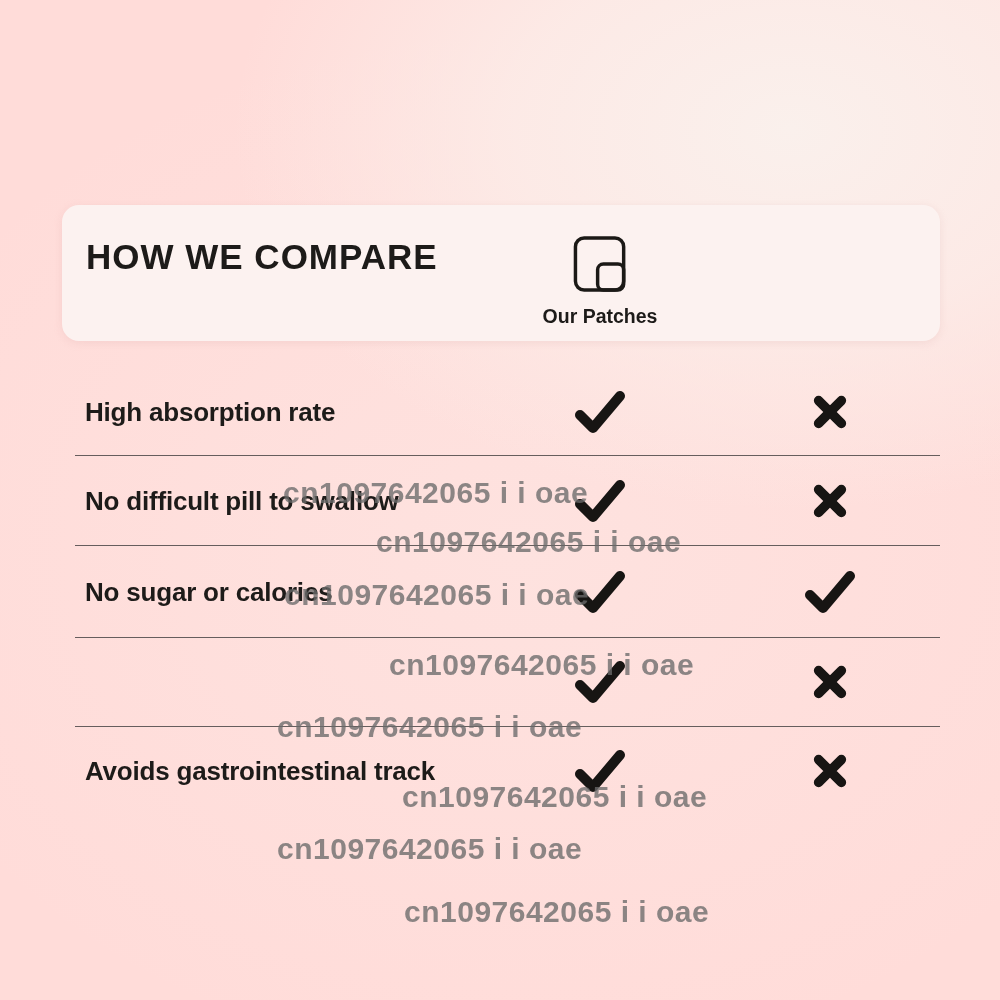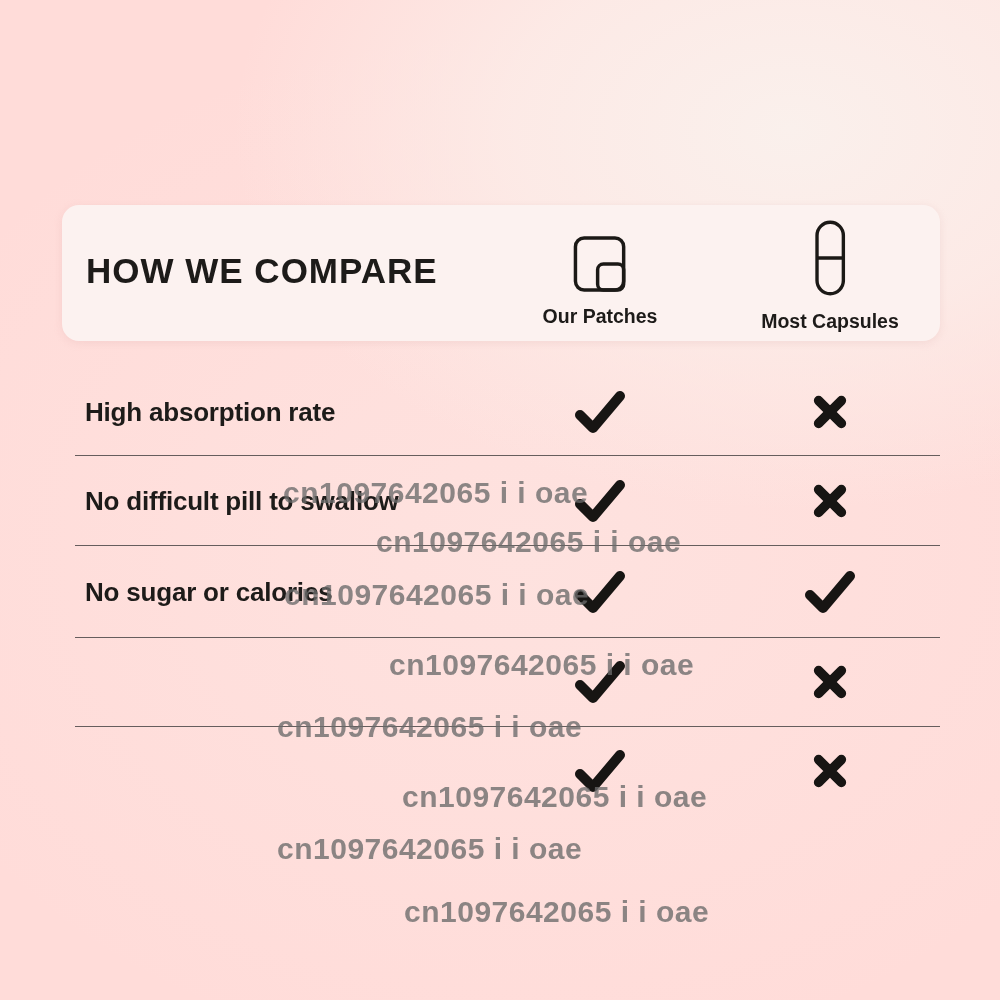--- a/index.html
+++ b/index.html
@@ -21,21 +21,21 @@
   .header-card {
     position: absolute;
     left: 62px; top: 205px;
     width: 878px; height: 136px;
     background: #fcf2f0;
     border-radius: 17px;
     box-shadow: 0 2px 8px rgba(205,150,150,0.18);
   }
   .title {
     position: absolute;
-    left: 24px; top: 46px;
+    left: 24px; top: 32px;
     font-size: 35px;
     font-weight: 800;
     letter-spacing: 1px;
     color: #1d1b19;
     white-space: nowrap;
   }
   .col-head {
     position: absolute;
     display: flex;
     flex-direction: column;
@@ -123,29 +123,20 @@
     <div class="col-head col-patches">
       <span>
         <svg width="54" height="58" viewBox="0 0 56 60">
           <rect class="icon-stroke" x="3" y="3" width="50" height="54" rx="9" stroke-width="3.6"></rect>
           <rect class="icon-stroke" x="26" y="30" width="27" height="27" rx="6" stroke-width="3.6"></rect>
         </svg>
       </span>
       <span class="col-label">Our Patches</span>
     </div>
 
-    <div class="col-head col-capsules">
-      <span>
-        <svg width="32" height="80" viewBox="0 0 34 82">
-          <rect class="icon-stroke" x="3" y="3" width="28" height="76" rx="14" stroke-width="3.6"></rect>
-          <line class="icon-stroke" x1="3" y1="41" x2="31" y2="41" stroke-width="3.6"></line>
-        </svg>
-      </span>
-      <span class="col-label">Most Capsules</span>
-    </div>
   </section>
 
   <section class="rows">
 
     <div class="row r1">
       <span class="feature">High absorption rate</span>
       <span class="mark mark-patches is-check">
         <svg class="check-icon" width="54" height="46" viewBox="0 0 54 46">
             <path d="M7 26 L20 39 L47 7" fill="none" stroke="#171513" stroke-width="10" stroke-linecap="round" stroke-linejoin="round"></path>
           </svg>
@@ -200,20 +191,21 @@
       </span>
       <span class="mark mark-capsules is-cross">
 
         <svg class="cross-icon" width="38" height="38" viewBox="0 0 40 40">
             <path d="M8 8 L32 32 M32 8 L8 32" fill="none" stroke="#171513" stroke-width="10" stroke-linecap="round"></path>
           </svg>
       </span>
     </div>
 
     <div class="row r5">
+      <span class="feature">Avoids gastrointestinal track</span>
       <span class="mark mark-patches is-check">
         <svg class="check-icon" width="54" height="46" viewBox="0 0 54 46">
             <path d="M7 26 L20 39 L47 7" fill="none" stroke="#171513" stroke-width="10" stroke-linecap="round" stroke-linejoin="round"></path>
           </svg>
 
       </span>
       <span class="mark mark-capsules is-cross">
 
         <svg class="cross-icon" width="38" height="38" viewBox="0 0 40 40">
             <path d="M8 8 L32 32 M32 8 L8 32" fill="none" stroke="#171513" stroke-width="10" stroke-linecap="round"></path>

